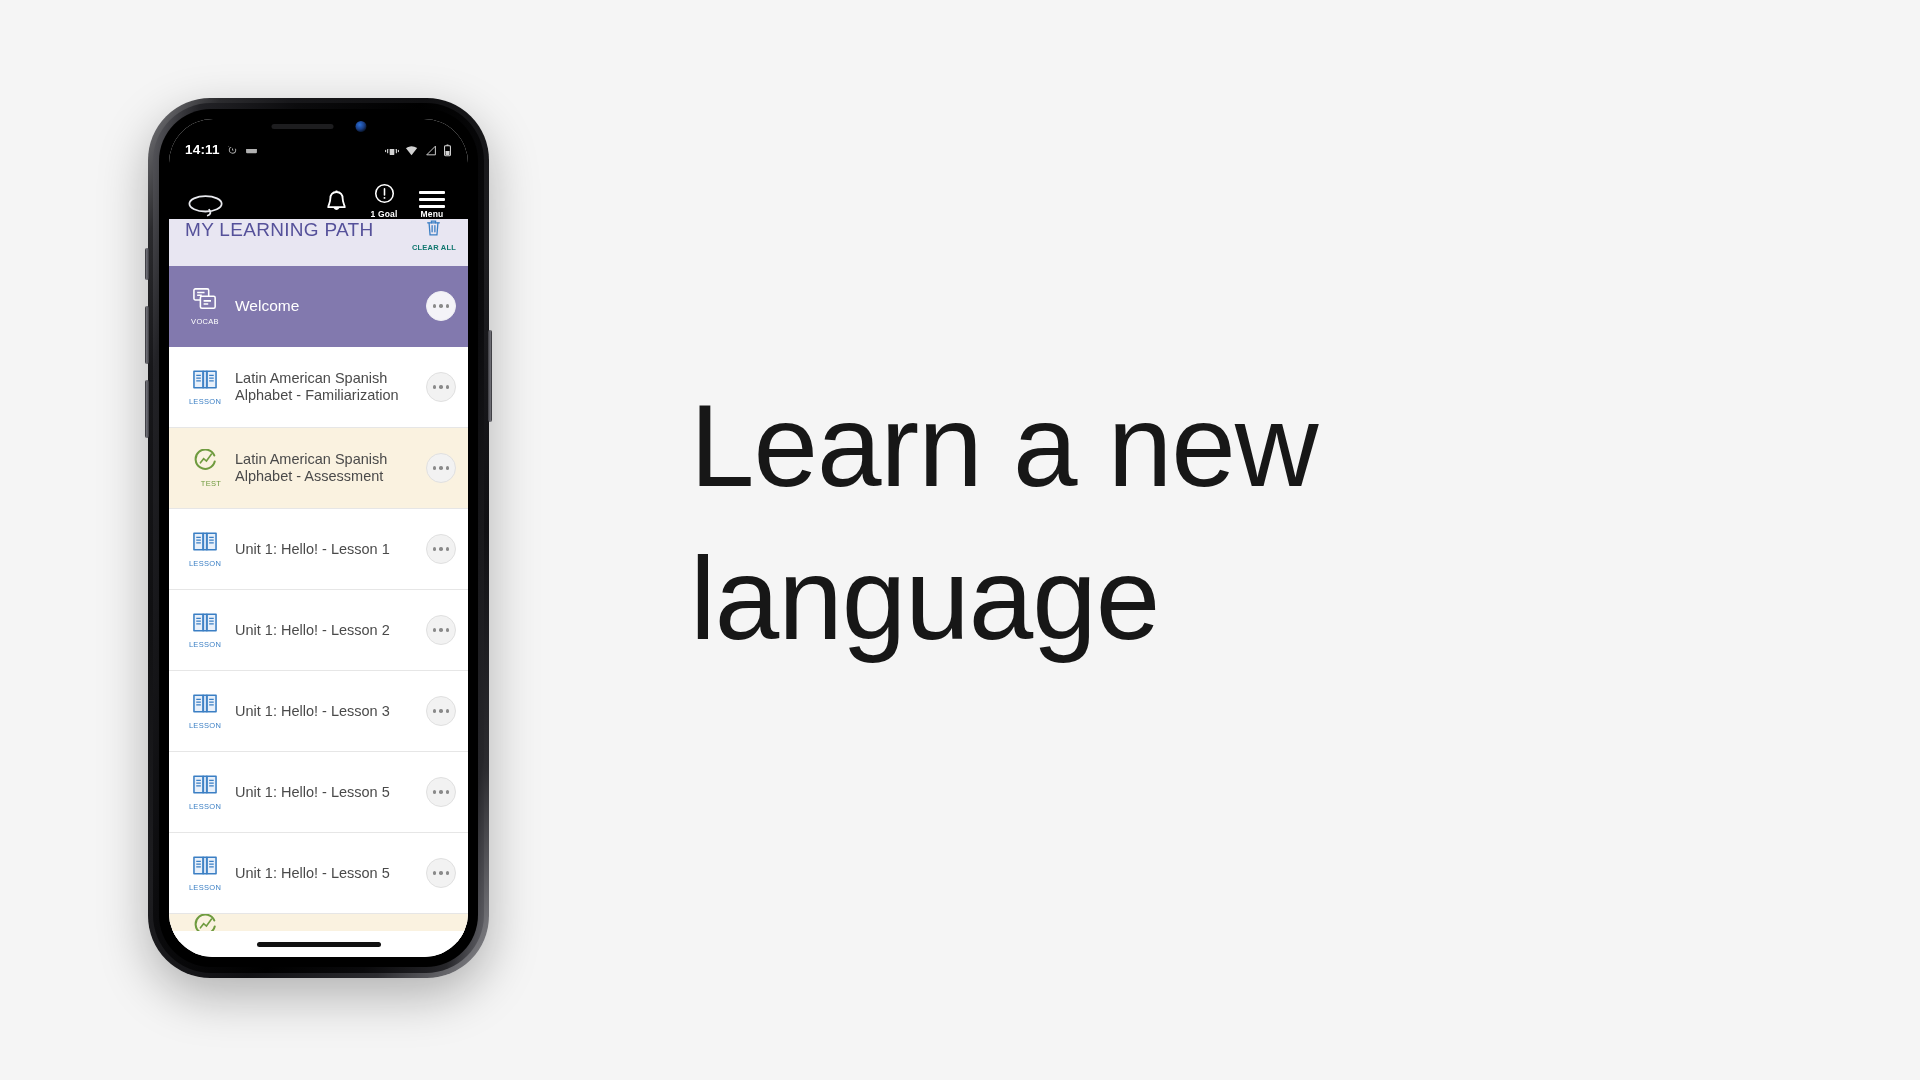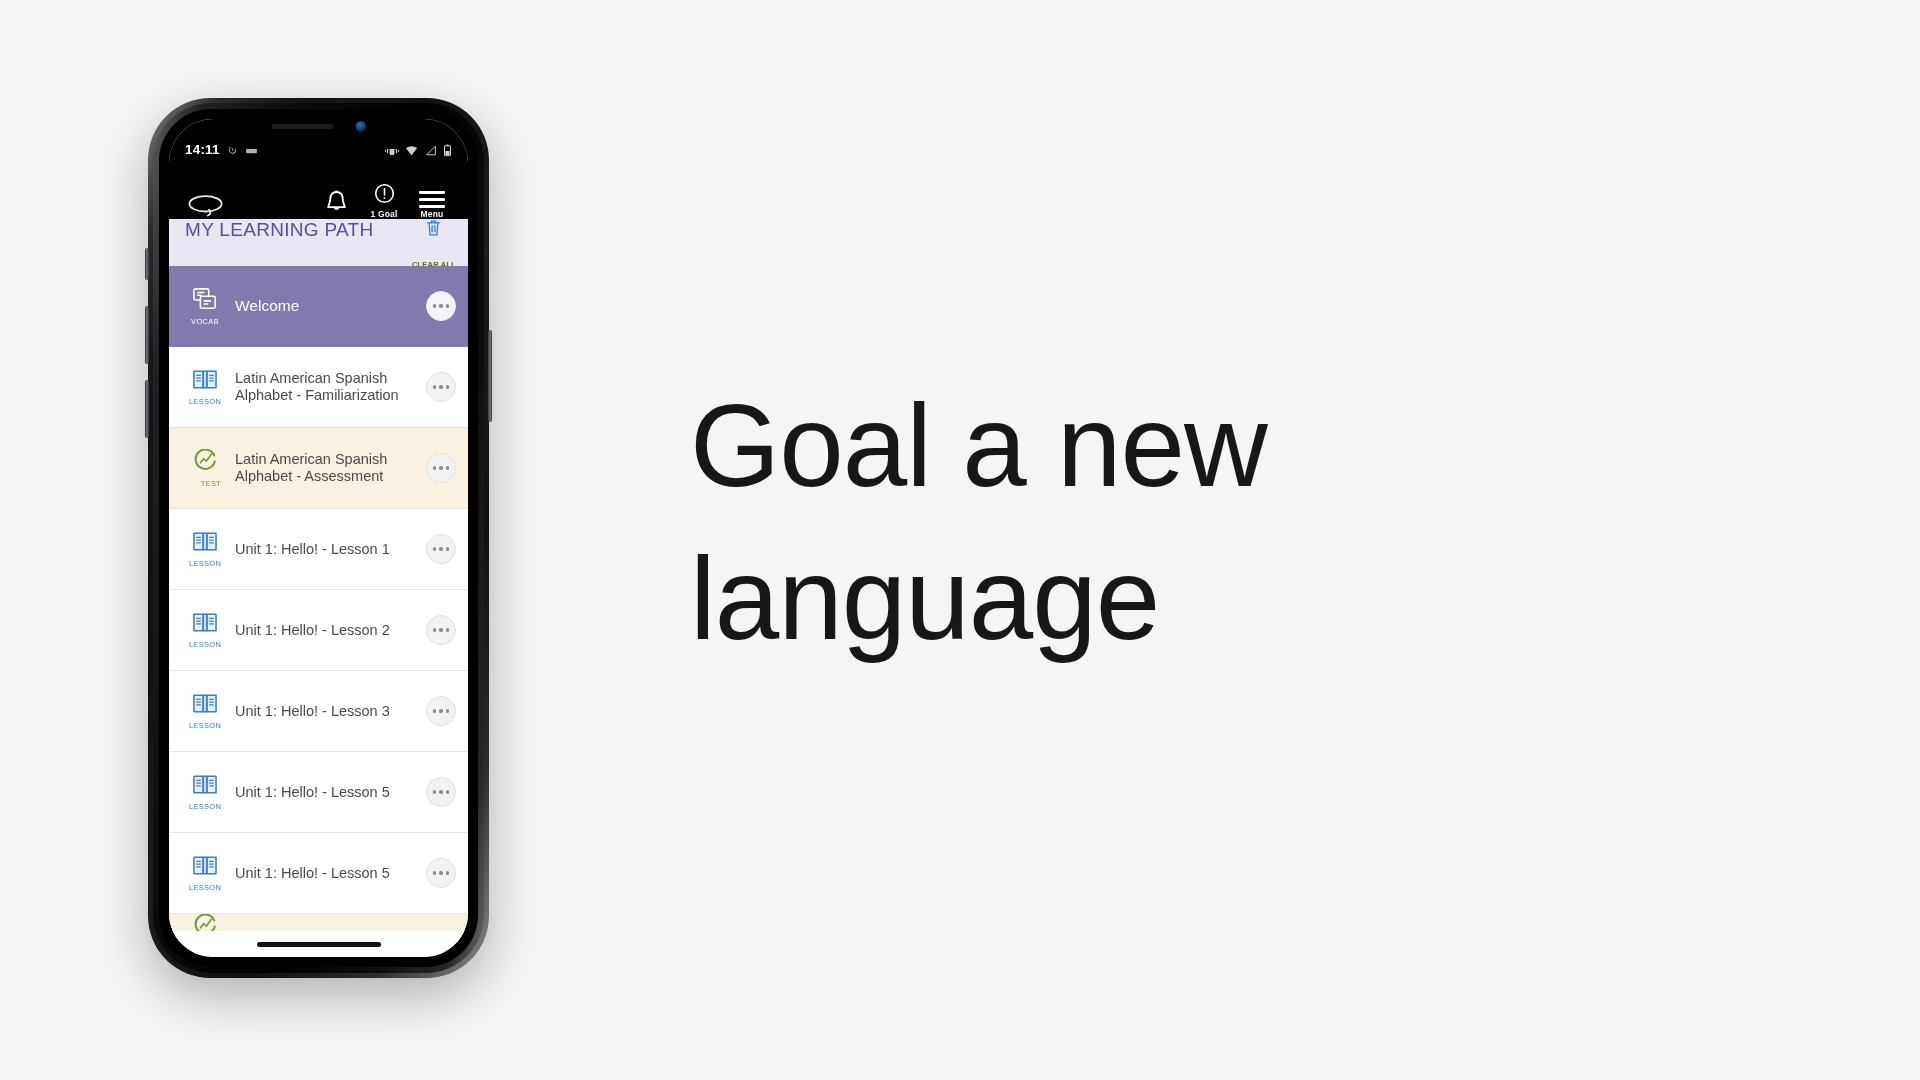--- a/index.html
+++ b/index.html
@@ -112,22 +112,22 @@
     background: #e8e6f2;
     height: 47px;
     display: flex; align-items: flex-start;
     padding: 0 12px 0 16px;
   }
   .path-title {
     font-size: 19px; color: #55519a; letter-spacing: .3px; font-weight: 400;
     flex: 1;
   }
   .clear-all {
-    display: flex; flex-direction: column; align-items: center; gap: 19px;
-    color: #4d7c0f;
+    display: flex; flex-direction: column; align-items: center; gap: 2px;
+    color: #0f766e;
   }
   .clear-all .ca-label { font-size: 7.5px; font-weight: 700; letter-spacing: .2px; }
 
   
   .path-list { position: relative; background: #fff; }
   .row {
     position: relative;
     display: flex; align-items: center;
     padding: 0 12px 0 14px;
     min-height: 81px;
@@ -486,15 +486,15 @@
 
       </div>
 
       <div class="home-bar-wrap">
         <div class="home-bar"></div>
       </div>
 
     </div>
   </div>
 
-  <div class="headline">Goal a new language</div>
+  <div class="headline">Learn a new language</div>
 
 </div>
 
 </body></html>

